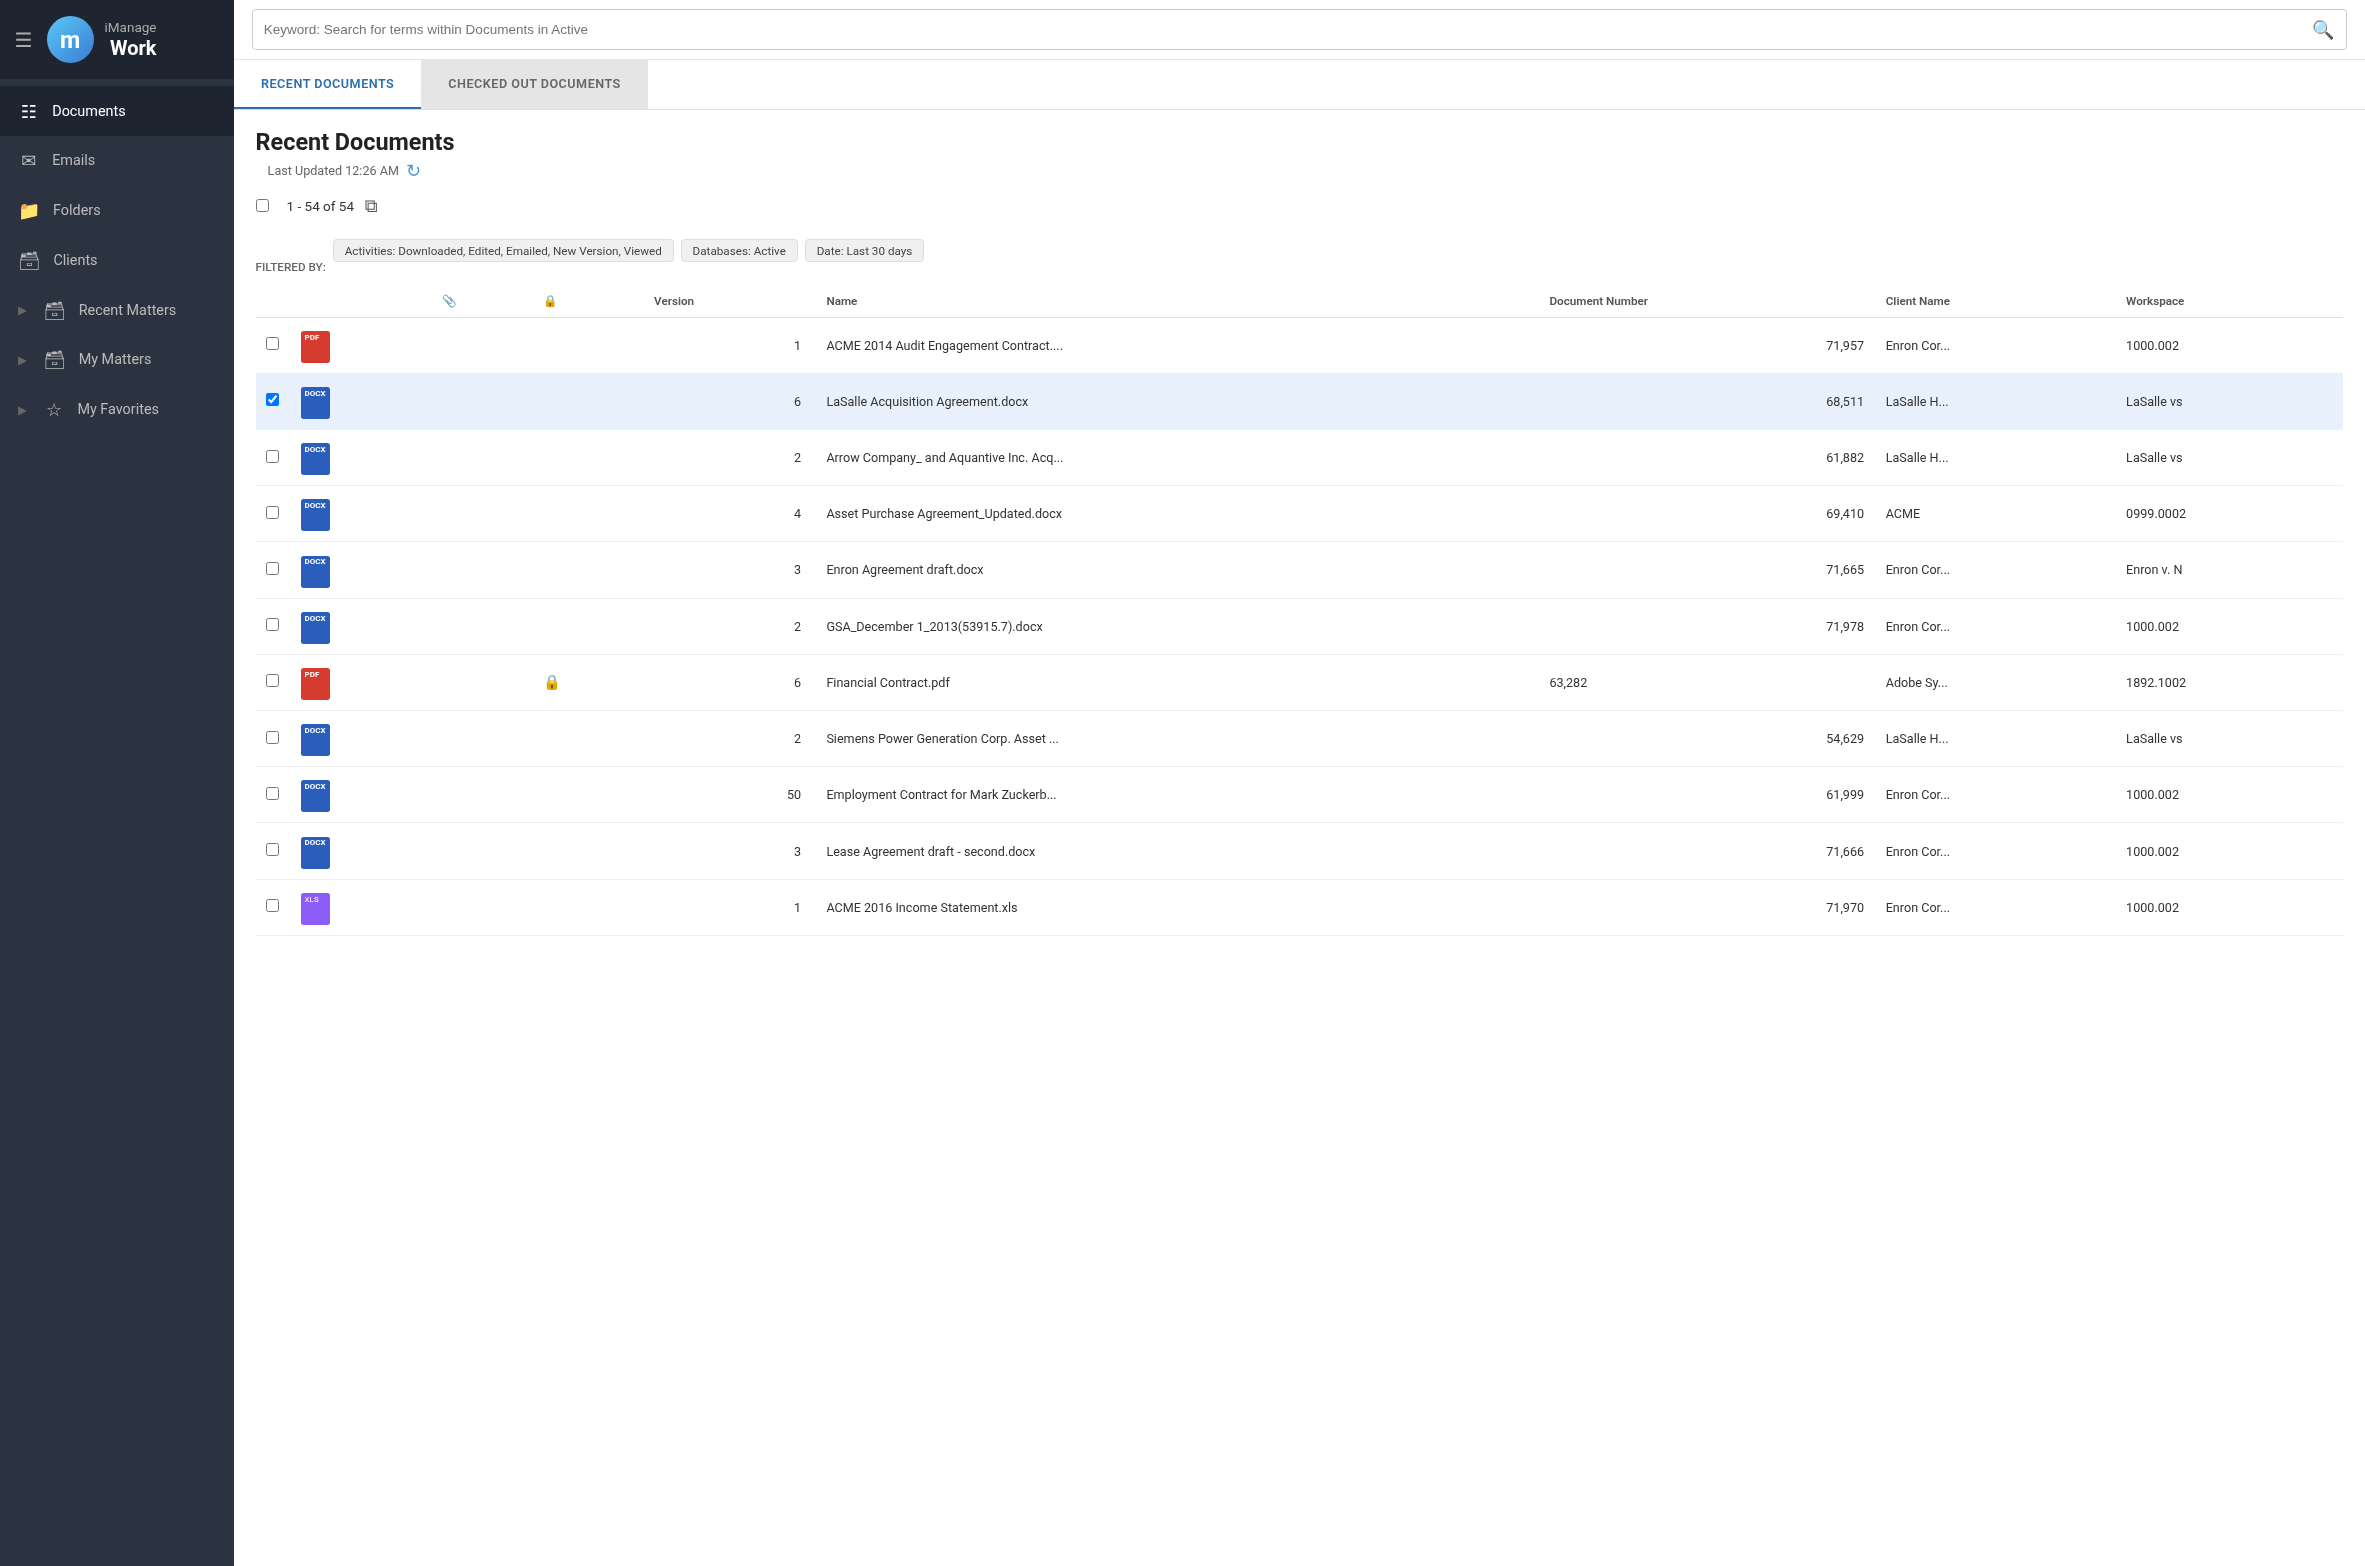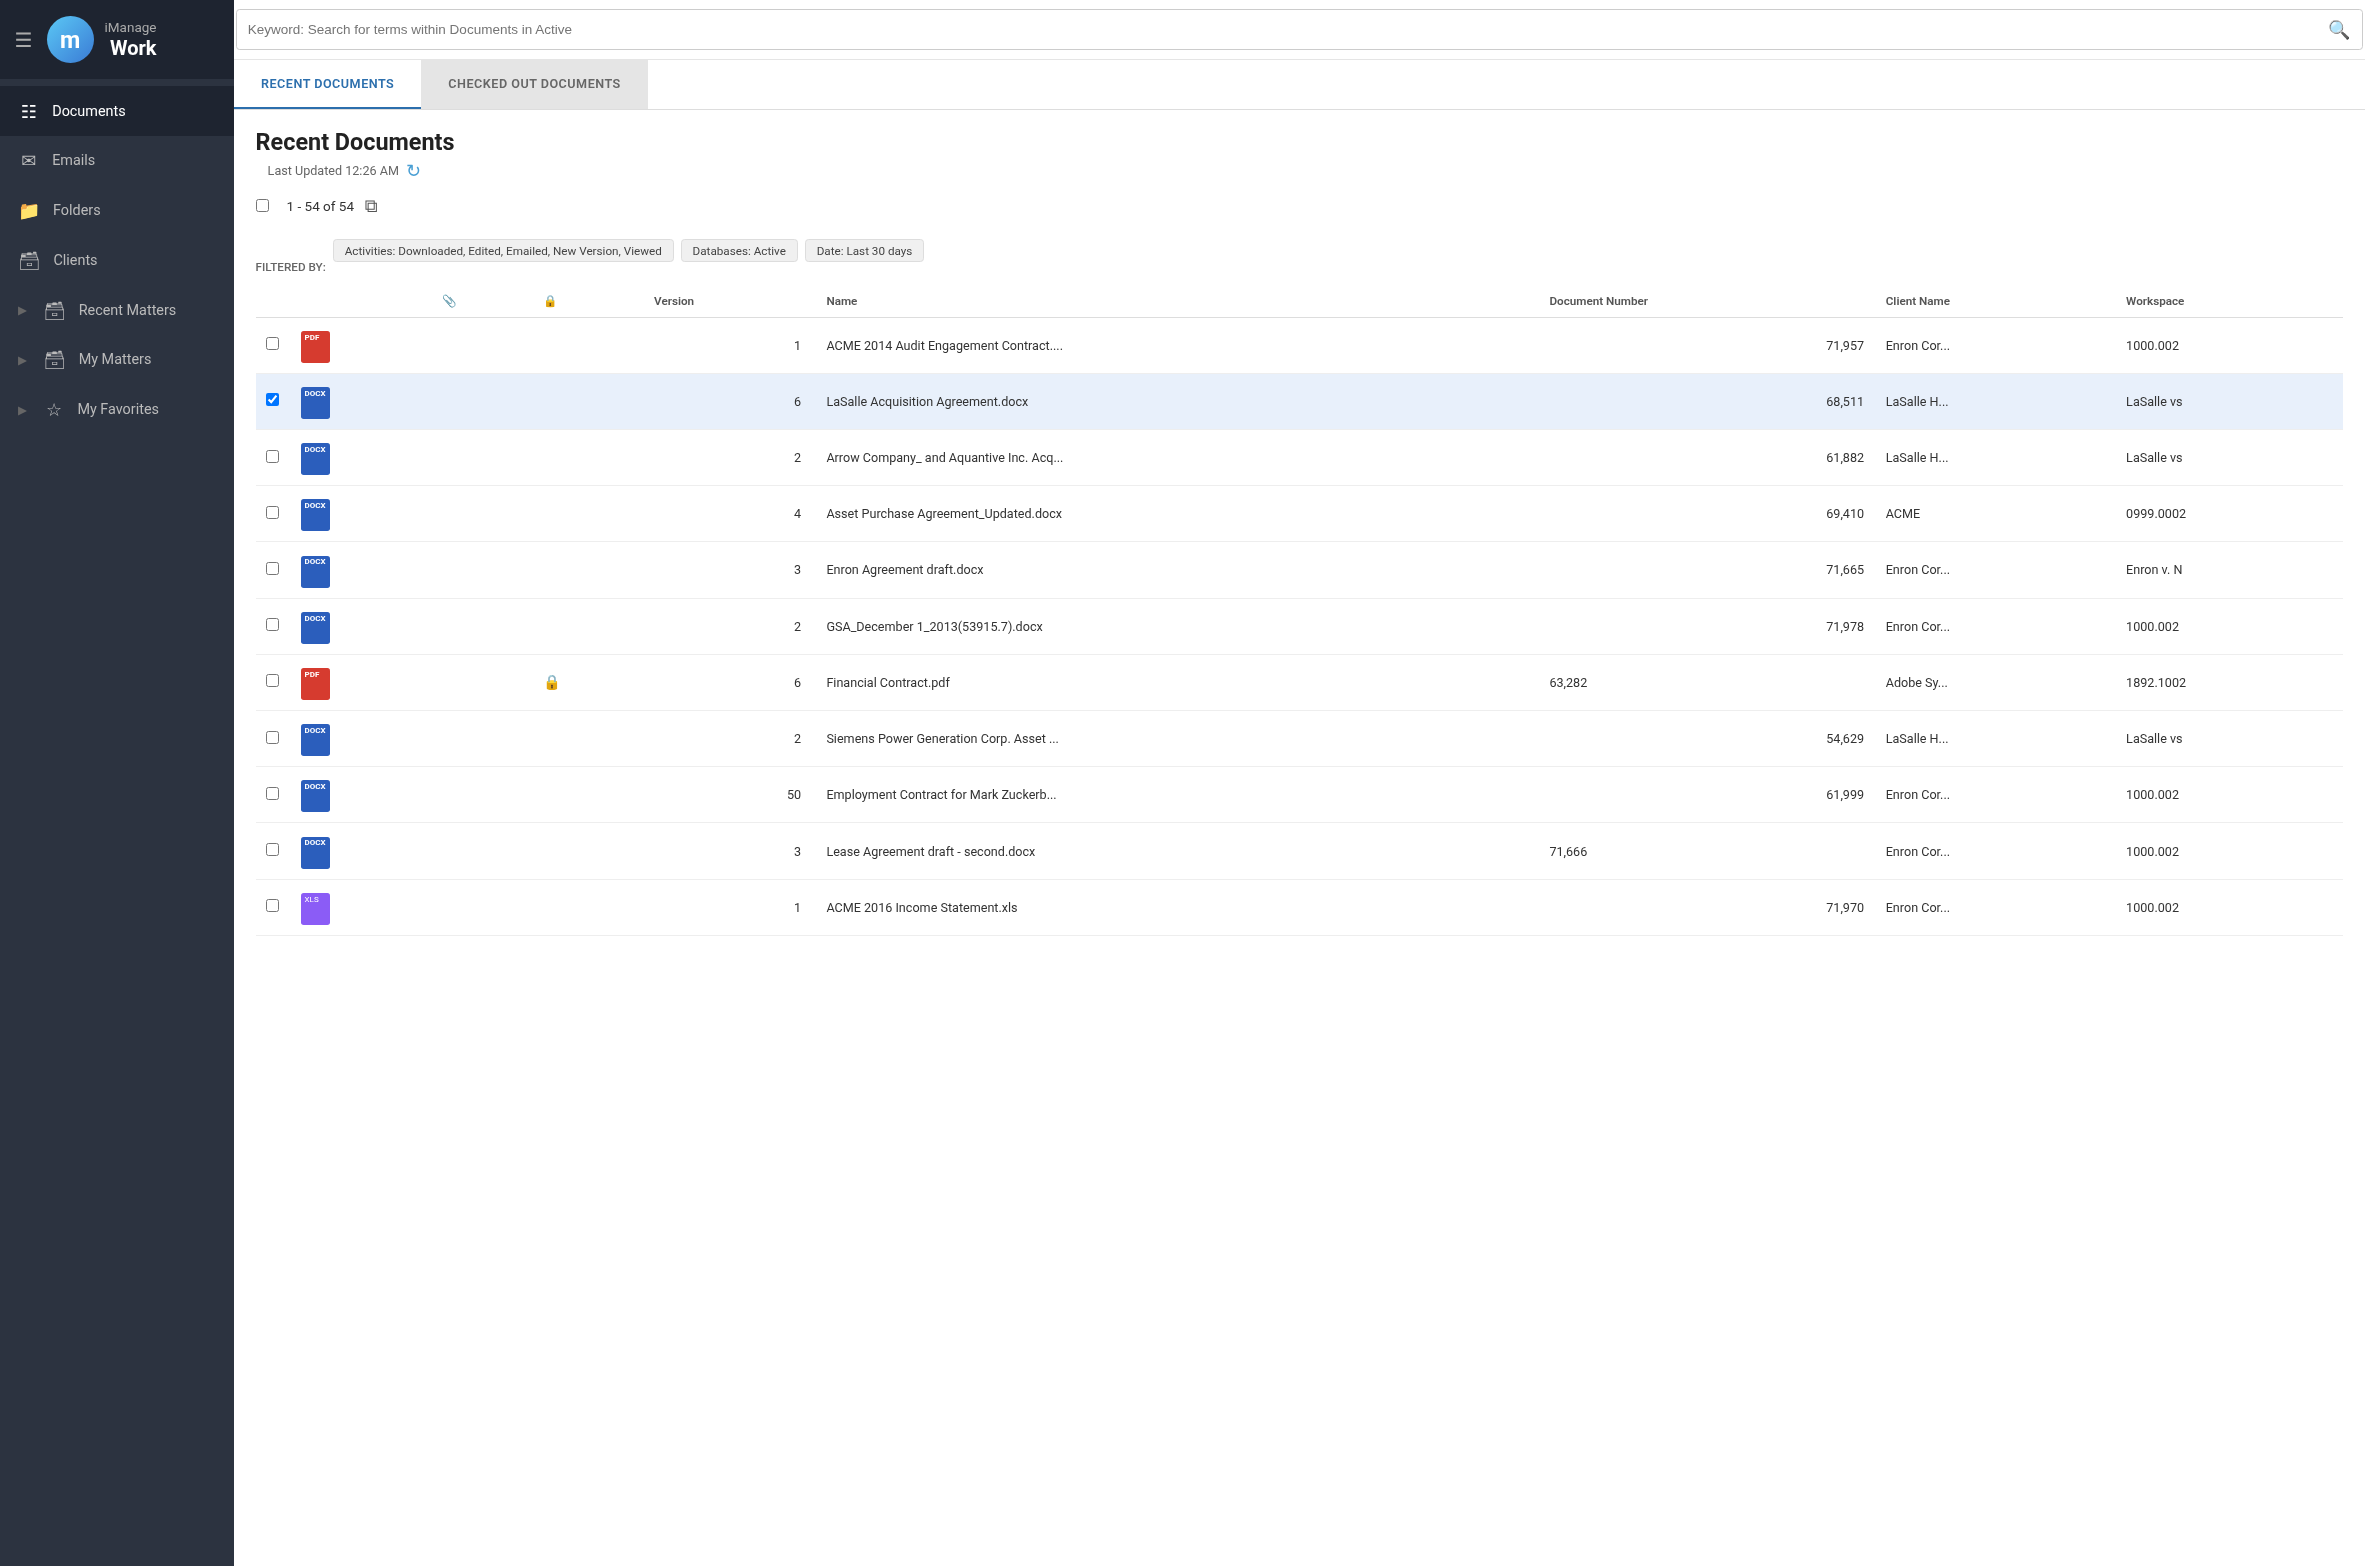--- a/index.html
+++ b/index.html
@@ -62,21 +62,21 @@
       display: flex;
       flex-direction: column;
       overflow: hidden;
       background: white;
     }
 
     
     .topbar {
       background: white;
       border-bottom: 0.9px solid #e5e5e5;
-      padding: 9px 2px;
+      padding: 9px 18px;
       display: flex;
       align-items: center;
       gap: 10.8px;
     }
     .search-bar {
       flex: 1;
       display: flex;
       align-items: center;
       border: 0.9px solid #ccc;
       border-radius: 3.6px;
@@ -441,21 +441,21 @@
     <td class="checkbox-cell">
       <input type="checkbox" style="">
     </td>
     <td>
       <div class="doc-icon docx" style="background:#2b5ebc; font-size:8px; padding:1.8px 3.6px; border-radius:2.7px; display:inline-block; color:white; font-weight:bold;">DOCX</div>
     </td>
     <td></td>
     <td></td>
     <td class="version-cell">3</td>
     <td>Lease Agreement draft - second.docx</td>
-    <td style="text-align:left;">71,666</td>
+    <td style="text-align:right;">71,666</td>
     <td>Enron Cor...</td>
     <td>1000.002</td>
   </tr>
             <tr>
     <td class="checkbox-cell">
       <input type="checkbox" style="">
     </td>
     <td>
       <div class="doc-icon xls" style="background:#8b5cf6; font-size:8px; padding:1.8px 3.6px; border-radius:2.7px; display:inline-block; color:white; font-weight:normal;">XLS</div>
     </td>

